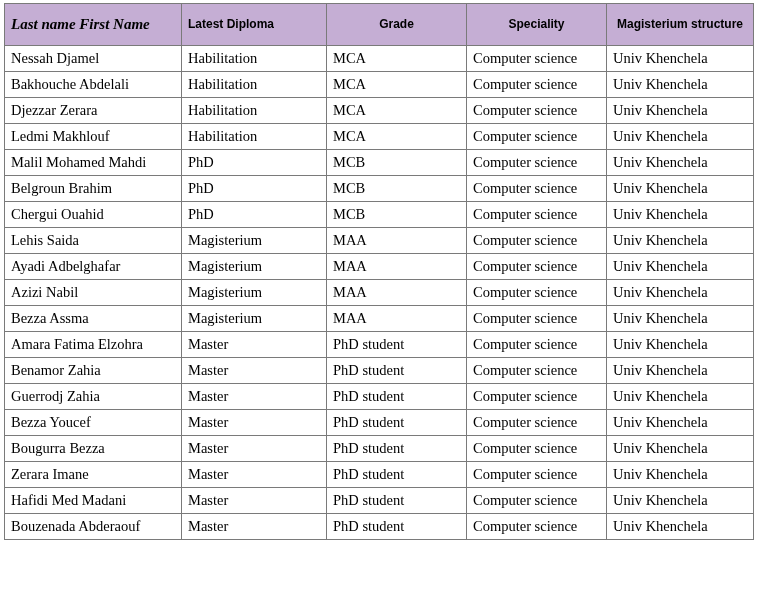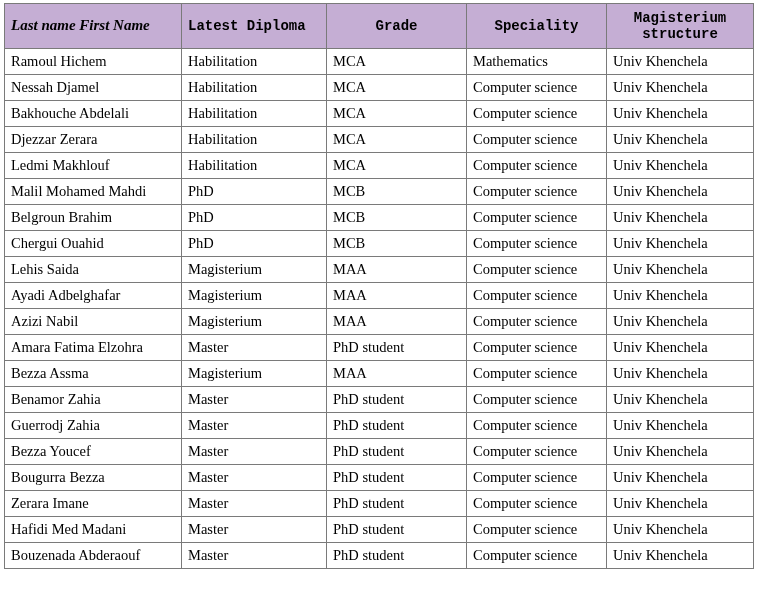--- a/index.html
+++ b/index.html
@@ -24,23 +24,23 @@
   }
   table.staff-table th,
   table.staff-table td {
     border: 1px solid #7a7a7a;
     font-size: 14.5px;
     line-height: 1.15;
   }
   table.staff-table thead th {
     background: #c5aed4;
     color: #000000;
-    font-family: Liberation Mono, monospace;
+    font-family: Liberation Sans, sans-serif;
     font-weight: bold;
-    font-size: 14px;
+    font-size: 12px;
     padding: 6px 6px;
     text-align: center;
     vertical-align: middle;
     height: 42px;
     box-sizing: border-box;
   }
   table.staff-table thead th.col-name {
     text-align: left;
     font-style: italic;
     font-family: "Liberation Serif", serif;
@@ -86,27 +86,20 @@
       <tr>
         <th class="col-name">Last name First Name</th>
         <th class="col-diploma">Latest Diploma</th>
         <th>Grade</th>
         <th>Speciality</th>
         <th class="col-struct">Magisterium structure</th>
       </tr>
     </thead>
     <tbody id="table-body">
         <tr>
-          <td>Ramoul Hichem</td>
-          <td>Habilitation</td>
-          <td>MCA</td>
-          <td>Mathematics</td>
-          <td>Univ Khenchela</td>
-        </tr>
-        <tr>
           <td>Nessah Djamel</td>
           <td>Habilitation</td>
           <td>MCA</td>
           <td>Computer science</td>
           <td>Univ Khenchela</td>
         </tr>
         <tr>
           <td>Bakhouche Abdelali</td>
           <td>Habilitation</td>
           <td>MCA</td>
@@ -163,30 +156,30 @@
           <td>Univ Khenchela</td>
         </tr>
         <tr>
           <td>Azizi Nabil</td>
           <td>Magisterium</td>
           <td>MAA</td>
           <td>Computer science</td>
           <td>Univ Khenchela</td>
         </tr>
         <tr>
+          <td>Bezza Assma</td>
+          <td>Magisterium</td>
+          <td>MAA</td>
+          <td>Computer science</td>
+          <td>Univ Khenchela</td>
+        </tr>
+        <tr>
           <td>Amara Fatima Elzohra</td>
           <td>Master</td>
           <td>PhD student</td>
-          <td>Computer science</td>
-          <td>Univ Khenchela</td>
-        </tr>
-        <tr>
-          <td>Bezza Assma</td>
-          <td>Magisterium</td>
-          <td>MAA</td>
           <td>Computer science</td>
           <td>Univ Khenchela</td>
         </tr>
         <tr>
           <td>Benamor Zahia</td>
           <td>Master</td>
           <td>PhD student</td>
           <td>Computer science</td>
           <td>Univ Khenchela</td>
         </tr>

